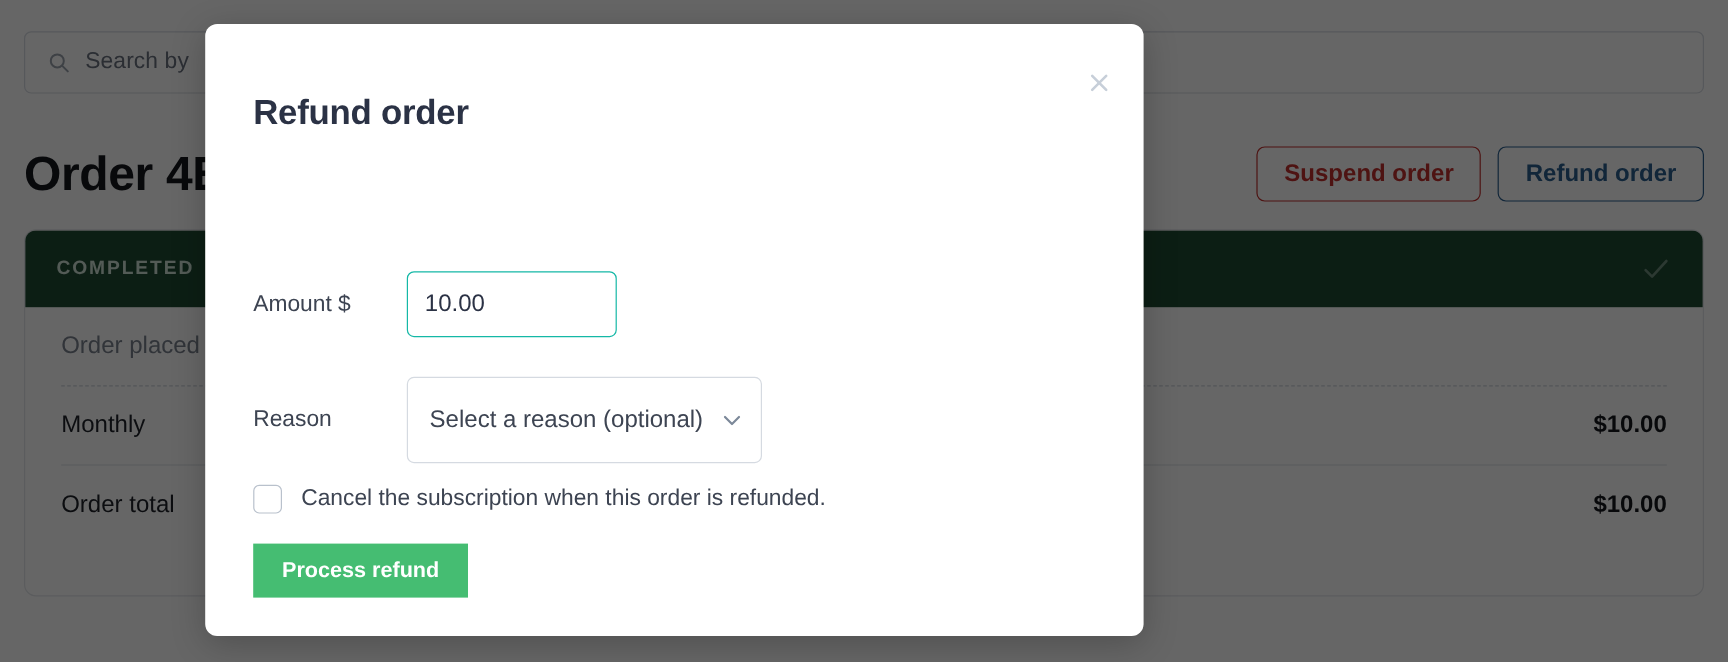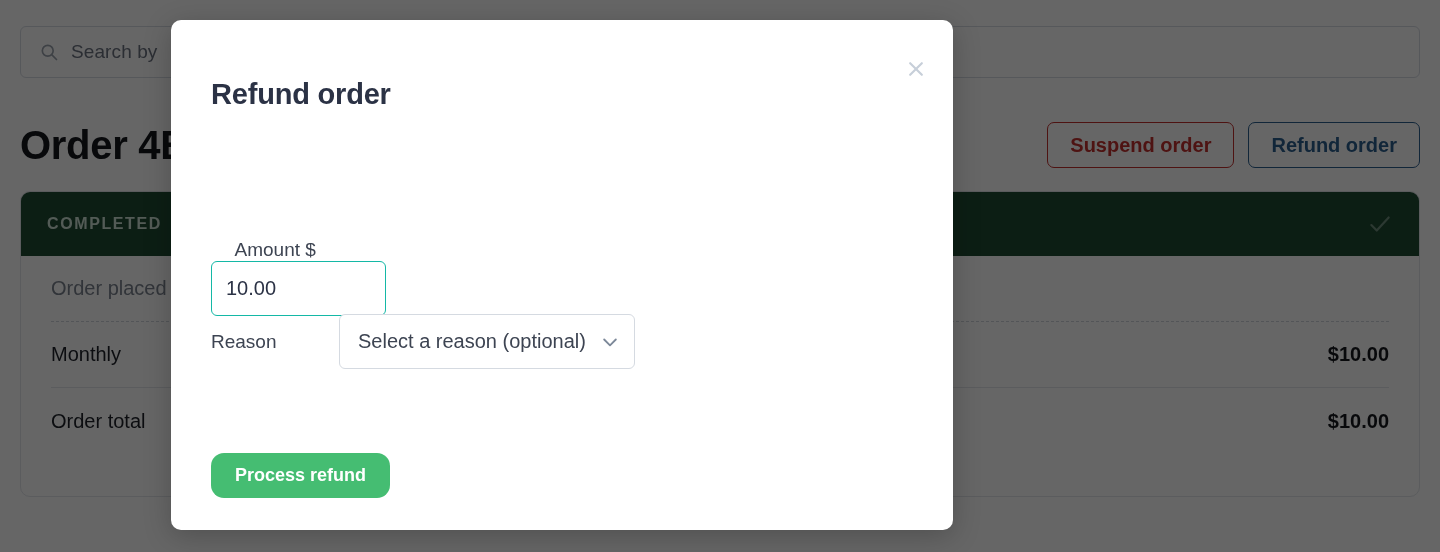--- a/index.html
+++ b/index.html
@@ -166,21 +166,21 @@
     line-height: 34px;
     color: #48505f;
   }
 
   .field-row {
     position: absolute;
     left: 40px;
     display: flex;
     align-items: center;
   }
-  .field-row.amount { top: 219px; flex-direction: column; }
+  .field-row.amount { top: 206px; }
   .field-row.reason { top: 294px; }
 
   .field-label {
     width: 128px;
     flex: none;
     font-size: 19px;
     color: #3d4452;
   }
 
   .text-input {
@@ -190,21 +190,21 @@
     border-radius: 6px;
     background: #ffffff;
     font-family: "Liberation Sans", sans-serif;
     font-size: 20px;
     color: #2b3245;
     padding: 0 14px;
   }
 
   .select-box {
     min-width: 292px;
-    height: 55px;
+    height: 72px;
     border: 1px solid #d5dae1;
     border-radius: 6px;
     background: #ffffff;
     display: flex;
     align-items: center;
     justify-content: space-between;
     padding: 0 14px 0 18px;
     cursor: pointer;
   }
   .select-value { font-size: 20px; color: #3d4452; white-space: nowrap; }
@@ -233,21 +233,21 @@
     white-space: nowrap;
   }
 
   .btn-primary {
     position: absolute;
     left: 40px;
     top: 433px;
     height: 45px;
     padding: 0 24px;
     border: none;
-    border-radius: 13px;
+    border-radius: 0;
     background: #45bd72;
     color: #ffffff;
     font-family: "Liberation Sans", sans-serif;
     font-size: 18px;
     font-weight: bold;
     cursor: pointer;
   }
 </style>
 </head>
 <body>
@@ -323,17 +323,21 @@
       <div class="select-box">
         <span class="select-value">Select a reason (optional)</span>
         <span class="chev-icon">
           <svg viewBox="0 0 24 24" fill="none" stroke="currentColor" stroke-width="2.2" stroke-linecap="round" stroke-linejoin="round">
             <polyline points="5,9 12,16 19,9"></polyline>
           </svg>
         </span>
       </div>
     </div>
 
+    <div class="check-row">
+      <div class="checkbox"></div>
+      <span class="check-text">Cancel the subscription when this order is refunded.</span>
+    </div>
 
     <button class="btn-primary">Process refund</button>
 
   </div>
 </div>
 
 </body></html>

